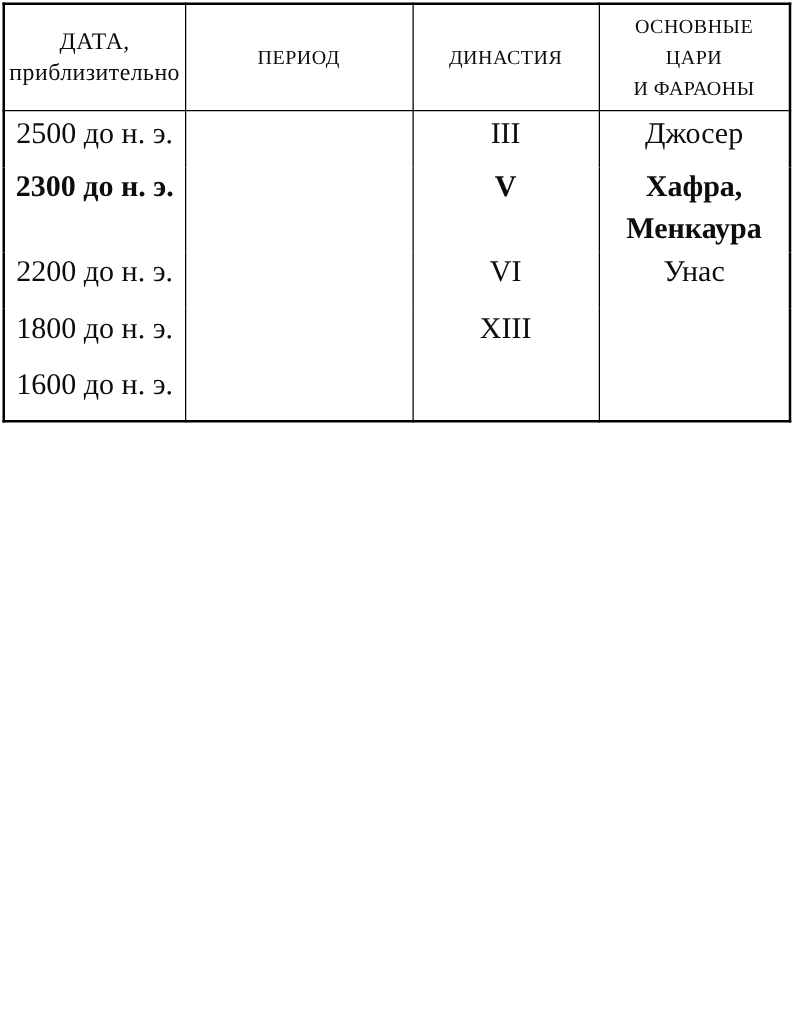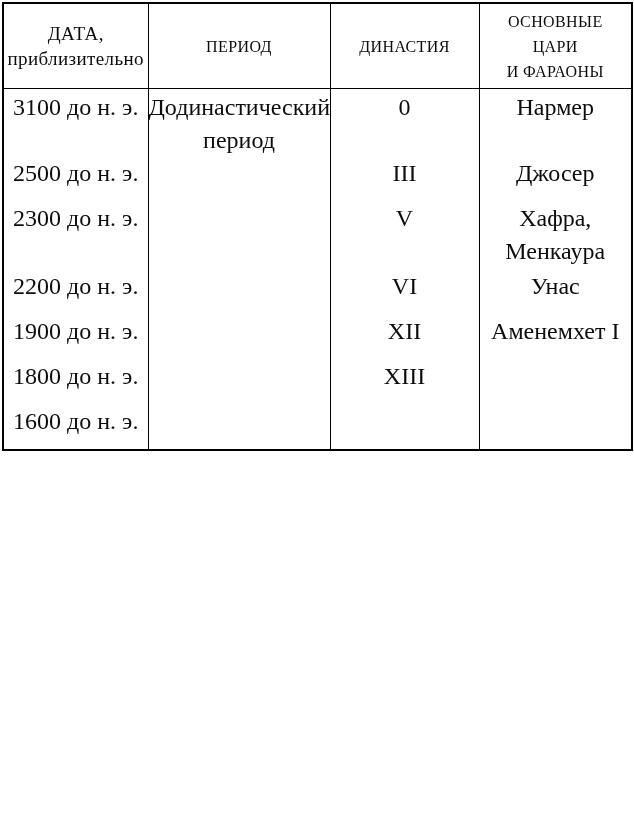--- a/index.html
+++ b/index.html
@@ -70,51 +70,38 @@
           <th class="hdr-date">ДАТА,
 приблизительно</th>
           <th class="hdr-period">ПЕРИОД</th>
           <th class="hdr-dynasty">ДИНАСТИЯ</th>
           <th class="hdr-rulers">ОСНОВНЫЕ
 ЦАРИ
 И ФАРАОНЫ</th>
         </tr>
     </thead>
     <tbody id="body-rows">
-        <tr style="height: 68px;">
-          <td>3100 до н. э.</td>
-          <td>Додинастический
-период</td>
-          <td>0</td>
-          <td>Нармер</td>
-        </tr>
         <tr style="height: 45px;">
           <td>2500 до н. э.</td>
           <td></td>
           <td>III</td>
           <td>Джосер</td>
         </tr>
-        <tr style="height: 68px;">
+        <tr style="height: 68px; font-weight: bold;">
           <td>2300 до н. э.</td>
           <td></td>
           <td>V</td>
           <td>Хафра,
 Менкаура</td>
         </tr>
         <tr style="height: 45px;">
           <td>2200 до н. э.</td>
           <td></td>
           <td>VI</td>
           <td>Унас</td>
-        </tr>
-        <tr style="height: 45px;">
-          <td>1900 до н. э.</td>
-          <td></td>
-          <td>XII</td>
-          <td>Аменемхет I</td>
         </tr>
         <tr style="height: 45px;">
           <td>1800 до н. э.</td>
           <td></td>
           <td>XIII</td>
           <td></td>
         </tr>
         <tr style="height: 45px;">
           <td>1600 до н. э.</td>
           <td></td>

